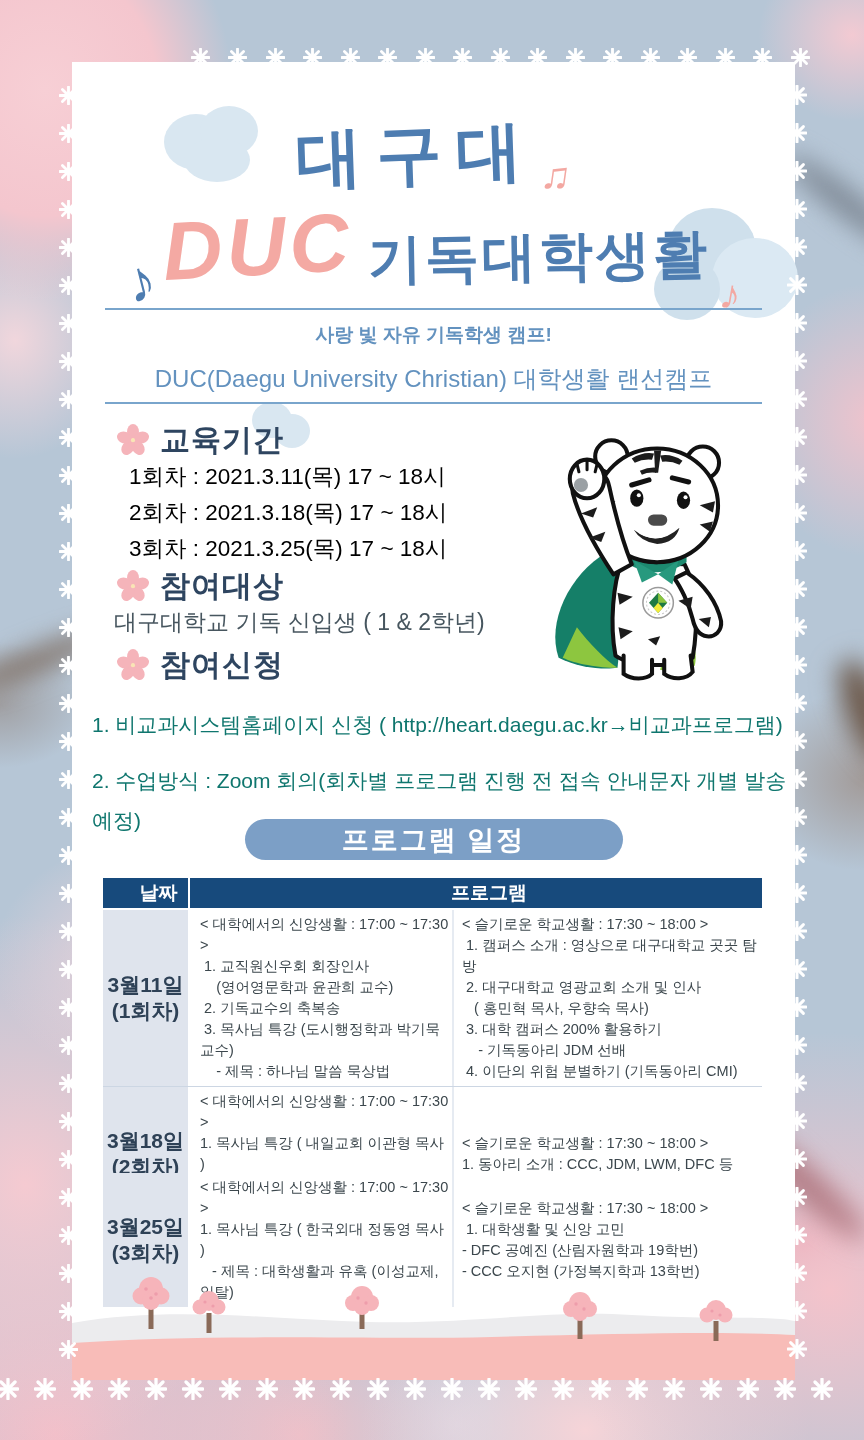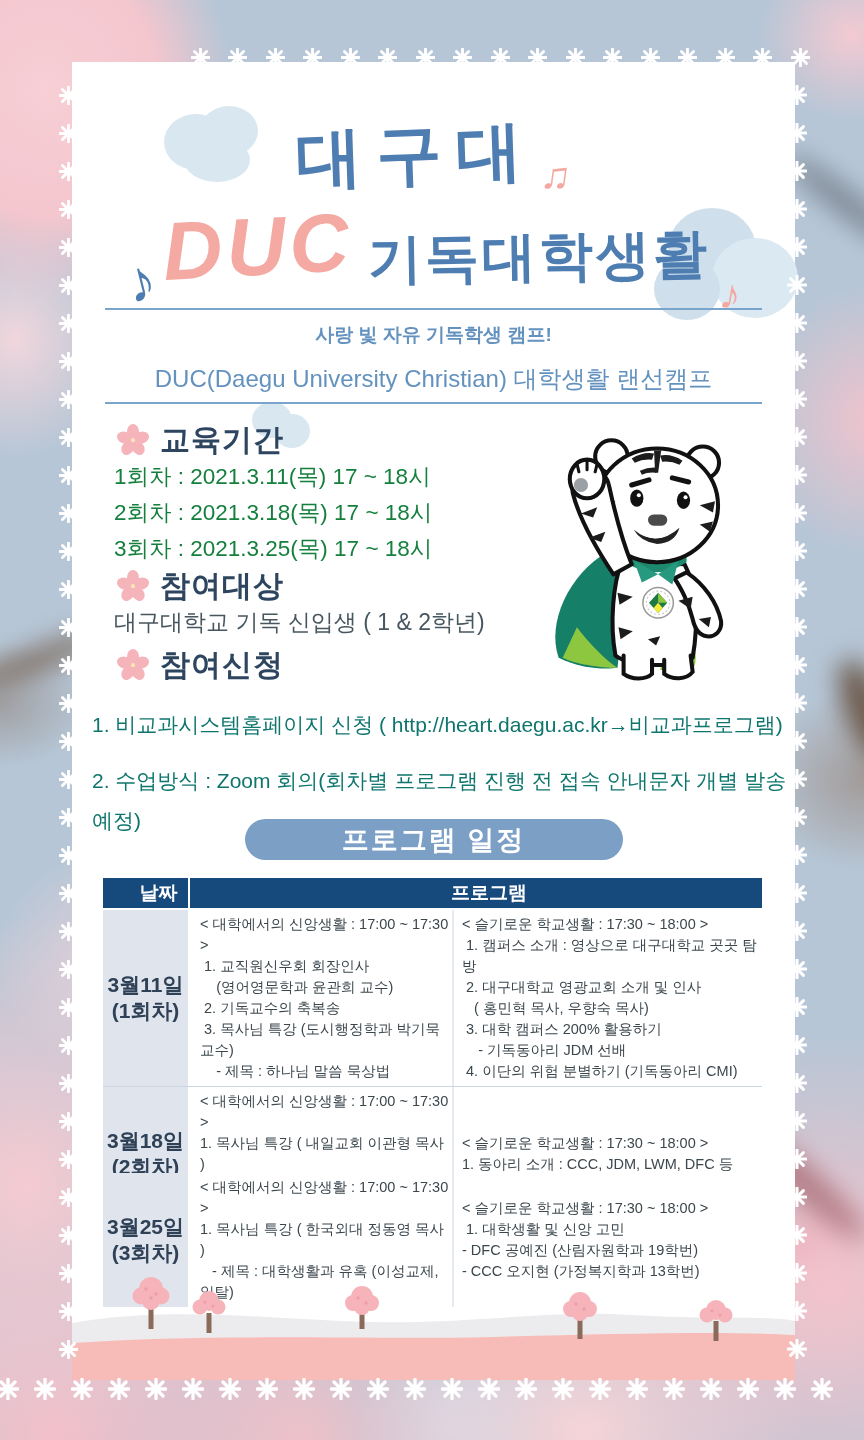--- a/index.html
+++ b/index.html
@@ -59,21 +59,21 @@
   .sub1{position:absolute;left:0;right:0;top:260px;text-align:center;font-size:19px;font-weight:bold;color:#6392bf;}
   .sub2{position:absolute;left:0;right:0;top:290px;text-align:center;font-size:24px;color:#6392bf;margin-top:11px;}
 
   
   .sec-head{position:absolute;left:44px;display:flex;align-items:center;gap:10px;}
   .sec-head .txt{font-size:30px;font-weight:bold;color:#2e4560;letter-spacing:1px;}
   .h1{top:358px;} .h2{top:504px;} .h3{top:583px;}
   .blossom{width:34px;height:34px;flex:0 0 34px;}
 
   .plist{position:absolute;left:42px;top:397px;}
-  .plist .line{font-size:22.5px;color:#15803d;line-height:36px;white-space:pre-wrap;}
+  .plist .line{font-size:22.5px;color:#000000;line-height:36px;white-space:pre-wrap;margin-left:15px;}
   .target-body{position:absolute;left:42px;top:545px;font-size:23px;color:#47565f;}
   .alist{position:absolute;left:20px;top:627px;}
   .alist .line{font-size:21px;color:#0f766e;line-height:40px;white-space:pre-wrap;margin-top:16px;}
 
   .mascot{position:absolute;left:446px;top:356px;width:264px;height:264px;z-index:1;}
 
   
   .pill{position:absolute;left:50%;top:757px;transform:translateX(-50%);width:378px;height:41px;
         background:#7c9fc6;border-radius:21px;display:flex;align-items:center;justify-content:center;
         color:#ffffff;font-size:27px;font-weight:bold;letter-spacing:2px;}

